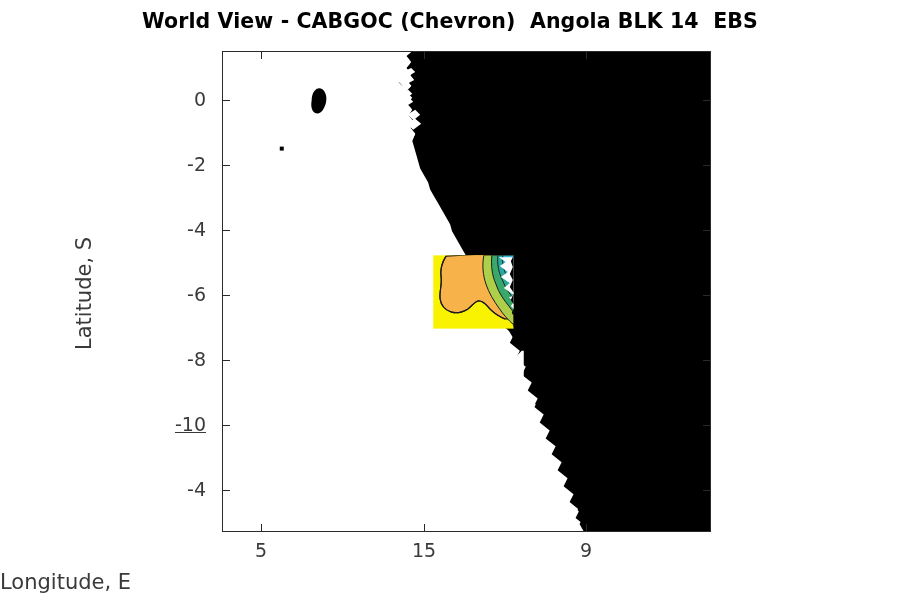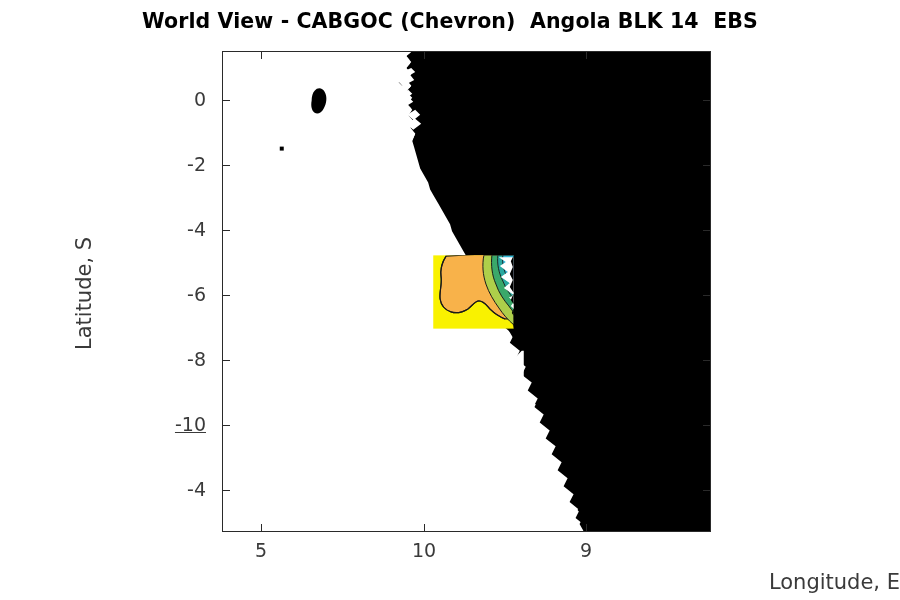--- a/index.html
+++ b/index.html
@@ -103,21 +103,21 @@
     font-size: 21px;
     color: #3a3a3a;
     transform-origin: 0 0;
     white-space: nowrap;
   }
   #xlabel {
     position: absolute;
     left: 0;
     top: 570px;
     width: 900px;
-    text-align: right;
+    text-align: left;
     font-size: 21px;
     color: #3a3a3a;
   }
 </style>
 </head>
 <body>
 
 <div id="figure">
 
   <div id="title">World View - CABGOC (Chevron)  Angola BLK 14  EBS</div>
@@ -324,20 +324,20 @@
 
   <div class="tick-x" style="left:261px;"></div>
   <div class="tick-x" style="left:424px;"></div>
   <div class="tick-x" style="left:586px;"></div>
 
   <div class="tick-x top" style="left:261px;"></div>
   <div class="tick-x top" style="left:424px;"></div>
   <div class="tick-x top" style="left:586px;"></div>
 
   <div class="ticklabel-x" style="left:221px; top:541px;">5</div>
-  <div class="ticklabel-x" style="left:384px; top:541px;">10</div>
+  <div class="ticklabel-x" style="left:384px; top:541px;">15</div>
   <div class="ticklabel-x" style="left:546px; top:541px;">9</div>
 
   <div id="ylabel" style="transform: translate(72px, 350px) rotate(-90deg);">Latitude, S</div>
 
   <div id="xlabel">Longitude, E</div>
 
 </div>
 
 </body></html>

